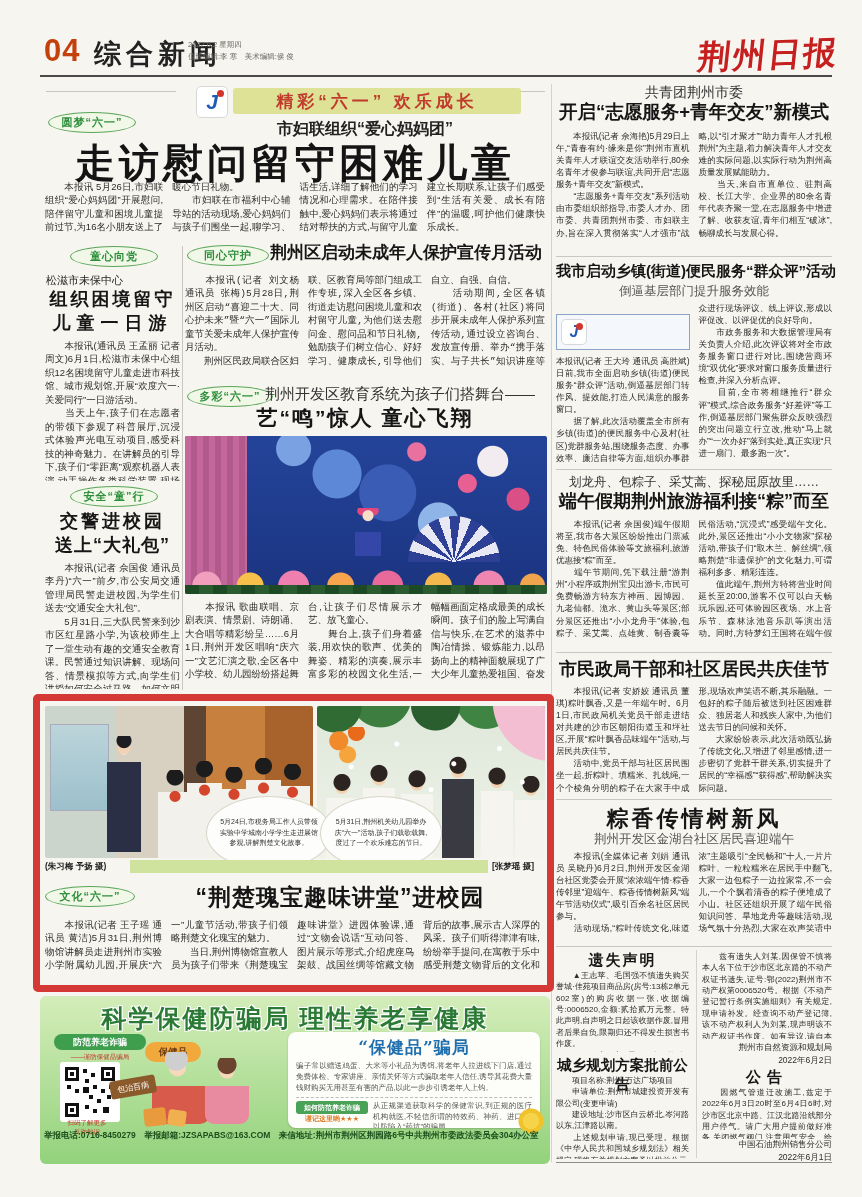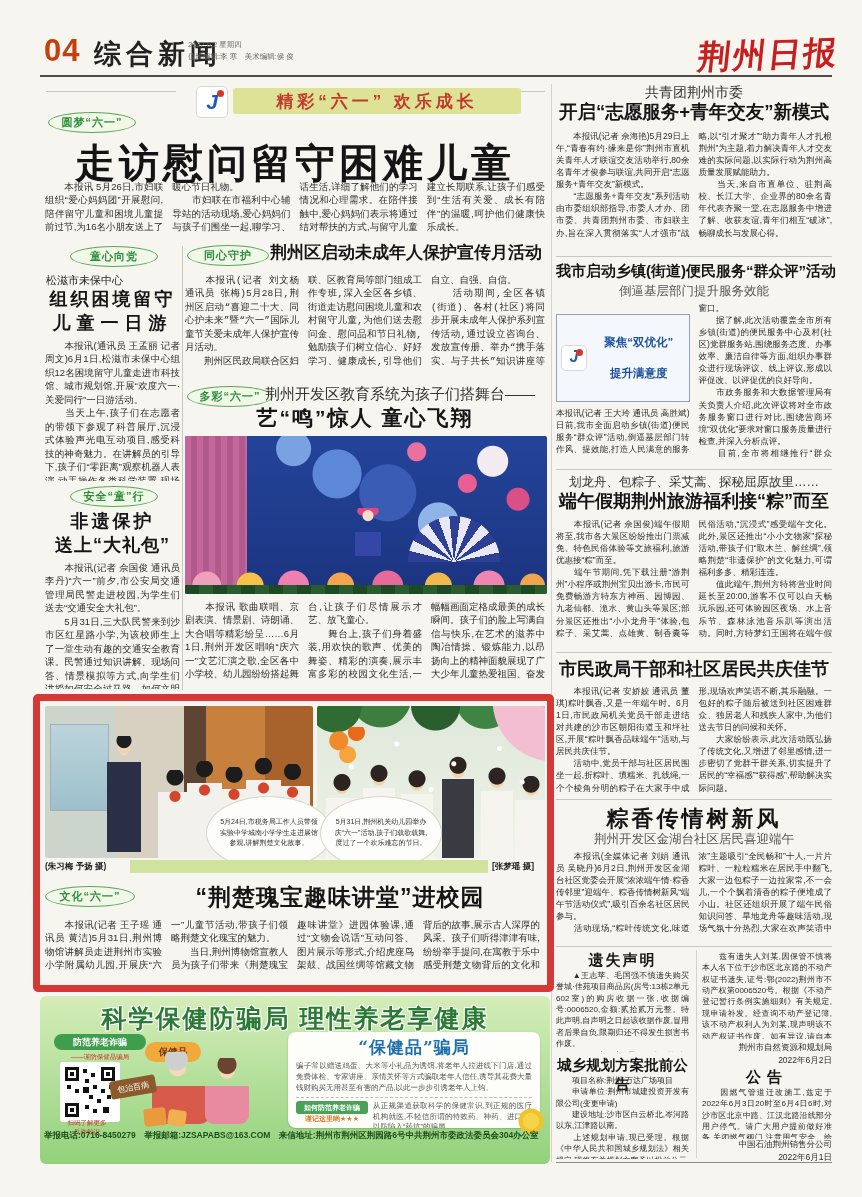--- a/index.html
+++ b/index.html
@@ -173,34 +173,35 @@
   <div class="abs hairline" style="left:46px;top:91px;width:130px;height:1px;"></div>
   <div class="abs hairline" style="left:470px;top:91px;width:75px;height:1px;"></div>
   <div class="abs vline" style="left:551px;top:84px;height:1078px;"></div>
 
   <div class="abs tag" style="left:48px;top:112px;width:86px;height:19px;">圆梦“六一”</div>
   <div class="abs jlogo" style="left:196px;top:86px;width:30px;height:30px;font-size:21px;">
       <span>J</span>
       <i></i>
     </div>
   <div class="abs banner" style="left:233px;top:88px;width:288px;height:26px;">精彩“六一” 欢乐成长</div>
+  <div class="abs kicker" style="left:150px;top:119px;width:430px;font-size:16px;">市妇联组织“爱心妈妈团”</div>
   <div class="abs h-main" style="left:42px;top:136px;width:506px;">走访慰问留守困难儿童</div>
   <div class="abs bd c4" style="left:45px;top:180px;width:500px;height:60px;">　　本报讯 5月26日,市妇联组织“爱心妈妈团”开展慰问,陪伴留守儿童和困境儿童提前过节,为16名小朋友送上了暖心节日礼物。
 　　市妇联在市福利中心辅导站的活动现场,爱心妈妈们与孩子们围坐一起,聊学习、话生活,详细了解他们的学习情况和心理需求。在陪伴接触中,爱心妈妈们表示将通过结对帮扶的方式,与留守儿童建立长期联系,让孩子们感受到“生活有关爱、成长有陪伴”的温暖,呵护他们健康快乐成长。
 　　“我们会继续发挥自身优势,把党和政府的关怀送到每一个孩子身边。”活动中,不少孩子主动登台分享成长故事,现场洋溢着温馨祥和的气氛。此外,“爱心妈妈团”还将组织志愿者定期回访,持续关注孩子们的学习与生活,助力孩子们在同一片蓝天下茁壮成长。(李冬 谭雪平)</div>
 
   <div class="abs hairline" style="left:182px;top:246px;width:1px;height:444px;"></div>
   <div class="abs tag" style="left:70px;top:246px;width:86px;height:19px;">童心向党</div>
   <div class="abs" style="left:46px;top:273px;font-size:11px;color:#222;">松滋市未保中心</div>
   <div class="abs h2" style="left:45px;top:287px;width:135px;font-size:18px;letter-spacing:3px;">组织困境留守</div>
   <div class="abs h2" style="left:45px;top:311px;width:135px;font-size:18px;letter-spacing:6px;">儿童一日游</div>
   <div class="abs bd" style="left:45px;top:339px;width:135px;height:142px;">　　本报讯(通讯员 王孟丽 记者 周文)6月1日,松滋市未保中心组织12名困境留守儿童走进市科技馆、城市规划馆,开展“欢度六一·关爱同行”一日游活动。
 　　当天上午,孩子们在志愿者的带领下参观了科普展厅,沉浸式体验声光电互动项目,感受科技的神奇魅力。在讲解员的引导下,孩子们“零距离”观察机器人表演,动手操作各类科学装置,现场欢笑声不断。大家纷纷表示,要好好学习、增长本领,用实际行动回报社会关爱。随后,孩子们登上三楼展厅,隔着玻璃眺望全城风貌,拥抱美好的“大千世界”。</div>
   <div class="abs tag" style="left:70px;top:486px;width:86px;height:19px;">安全“童”行</div>
-  <div class="abs h2" style="left:45px;top:509px;width:135px;font-size:18px;letter-spacing:3px;">非遗保护</div>
+  <div class="abs h2" style="left:45px;top:509px;width:135px;font-size:18px;letter-spacing:3px;">交警进校园</div>
   <div class="abs h2" style="left:45px;top:533px;width:135px;font-size:18px;letter-spacing:1px;">送上“大礼包”</div>
   <div class="abs bd" style="left:45px;top:561px;width:135px;height:128px;">　　本报讯(记者 佘国俊 通讯员 李丹)“六一”前夕,市公安局交通管理局民警走进校园,为学生们送去“交通安全大礼包”。
 　　5月31日,三大队民警来到沙市区红星路小学,为该校师生上了一堂生动有趣的交通安全教育课。民警通过知识讲解、现场问答、情景模拟等方式,向学生们讲授如何安全过马路、如何文明乘车、如何紧急避险等知识,让学生们了解交通安全知识。
 　　当日,各大队还组织民警走进辖区多所中小学和幼儿园,开展形式多样的主题宣传活动,引导学生自觉遵守交通规则,进一步增强学生们的交通安全意识。</div>
 
   <div class="abs tag" style="left:187px;top:245px;width:80px;height:19px;">同心守护</div>
   <div class="abs h2" style="left:270px;top:241px;width:278px;font-size:17px;text-align:left;letter-spacing:0px;white-space:nowrap;">荆州区启动未成年人保护宣传月活动</div>
   <div class="abs bd c3" style="left:185px;top:274px;width:360px;height:98px;font-family:Liberation Mono, monospace;">　　本报讯(记者 刘文杨 通讯员 张梅)5月28日,荆州区启动“喜迎二十大、同心护未来”暨“六一”国际儿童节关爱未成年人保护宣传月活动。
 　　荆州区民政局联合区妇联、区教育局等部门组成工作专班,深入全区各乡镇、街道走访慰问困境儿童和农村留守儿童,为他们送去慰问金、慰问品和节日礼物,勉励孩子们树立信心、好好学习、健康成长,引导他们自立、自强、自信。
 　　活动期间,全区各镇(街道)、各村(社区)将同步开展未成年人保护系列宣传活动,通过设立咨询台、发放宣传册、举办“携手落实、与子共长”知识讲座等形式,广泛宣传未成年人保护法律法规,营造全社会关心关爱未成年人健康成长的浓厚氛围。</div>
@@ -313,24 +314,20 @@
 　　“志愿服务+青年交友”系列活动由市委组织部指导,市委人才办、团市委、共青团荆州市委、市妇联主办,旨在深入贯彻落实“人才强市”战略,以“引才聚才”“助力青年人才扎根荆州”为主题,着力解决青年人才交友难的实际问题,以实际行动为荆州高质量发展赋能助力。
 　　当天,来自市直单位、驻荆高校、长江大学、企业界的80余名青年代表齐聚一堂,在志愿服务中增进了解、收获友谊,青年们相互“破冰”,畅聊成长与发展心得。
 　　团市委负责人介绍,下一步将深入探索“志愿服务+青年交友”新模式,助力更多荆州青年人才安身安心安业。(王艺霖 穆相天 张琳欣)</div>
   <div class="abs hairline" style="left:556px;top:256px;width:276px;height:1px;"></div>
 
   <div class="abs h2" style="left:556px;top:262px;width:276px;font-size:15px;white-space:nowrap;">我市启动乡镇(街道)便民服务“群众评”活动</div>
   <div class="abs subhead" style="left:556px;top:283px;width:276px;font-size:12.5px;">倒逼基层部门提升服务效能</div>
   <div class="abs bd c2 sm" style="left:556px;top:302px;width:276px;height:162px;">
     <div class="focusbox">
       <div class="jlogo" style="width:24px;height:24px;font-size:16px;flex:0 0 24px;"><span>J</span><i></i></div>
-      <div class="focustxt">
-        <div>聚焦“双优化”</div>
-        <div>提升满意度</div>
-      </div>
     </div><span style="white-space:pre-line;">　　本报讯(记者 王大玲 通讯员 高胜斌)日前,我市全面启动乡镇(街道)便民服务“群众评”活动,倒逼基层部门转作风、提效能,打造人民满意的服务窗口。
 　　据了解,此次活动覆盖全市所有乡镇(街道)的便民服务中心及村(社区)党群服务站,围绕服务态度、办事效率、廉洁自律等方面,组织办事群众进行现场评议、线上评议,形成以评促改、以评促优的良好导向。
 　　市政务服务和大数据管理局有关负责人介绍,此次评议将对全市政务服务窗口进行对比,围绕营商环境“双优化”要求对窗口服务质量进行检查,并深入分析点评。
 　　目前,全市将相继推行“群众评”模式,综合政务服务“好差评”等工作,倒逼基层部门聚焦群众反映强烈的突出问题立行立改,推动“马上就办”“一次办好”落到实处,真正实现“只进一扇门、最多跑一次”。
 　　下一步,我市将对相关机构、市级“双优化”专班建立相应的督查机制,以提高基层窗口及工作人员办事大局意识和服务意识,规范履职行为,杜绝不作为、慢作为问题,产生示范效应,持续提升群众满意度和获得感。</span>
   </div>
   <div class="abs hairline" style="left:556px;top:469px;width:276px;height:1px;"></div>
 
   <div class="abs subhead" style="left:556px;top:474px;width:276px;font-size:12.5px;color:#333;">划龙舟、包粽子、采艾蒿、探秘屈原故里……</div>
   <div class="abs h2" style="left:556px;top:489px;width:276px;font-size:18px;">端午假期荆州旅游福利接“粽”而至</div>

